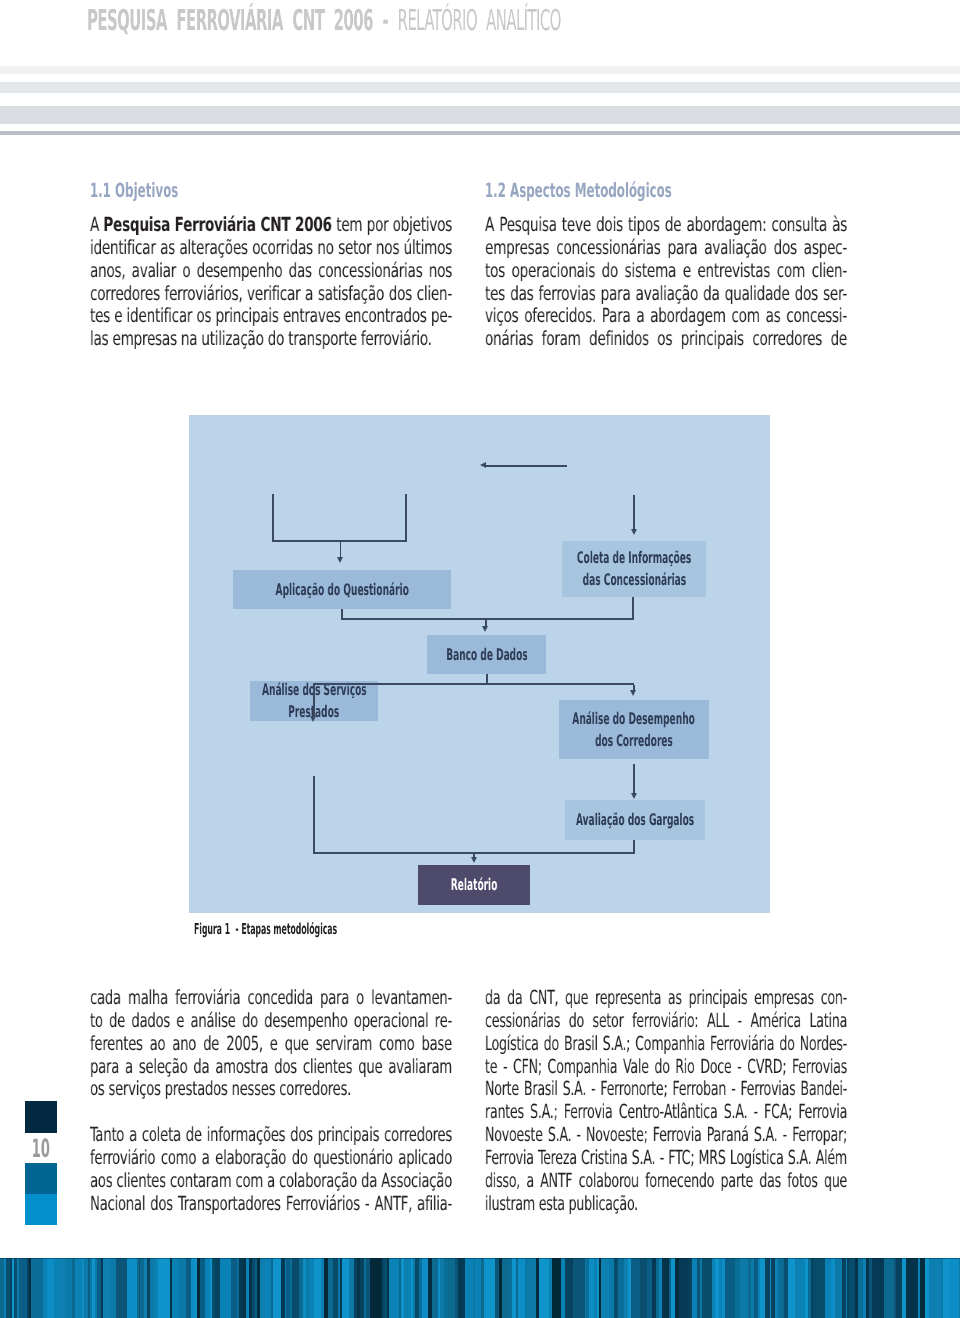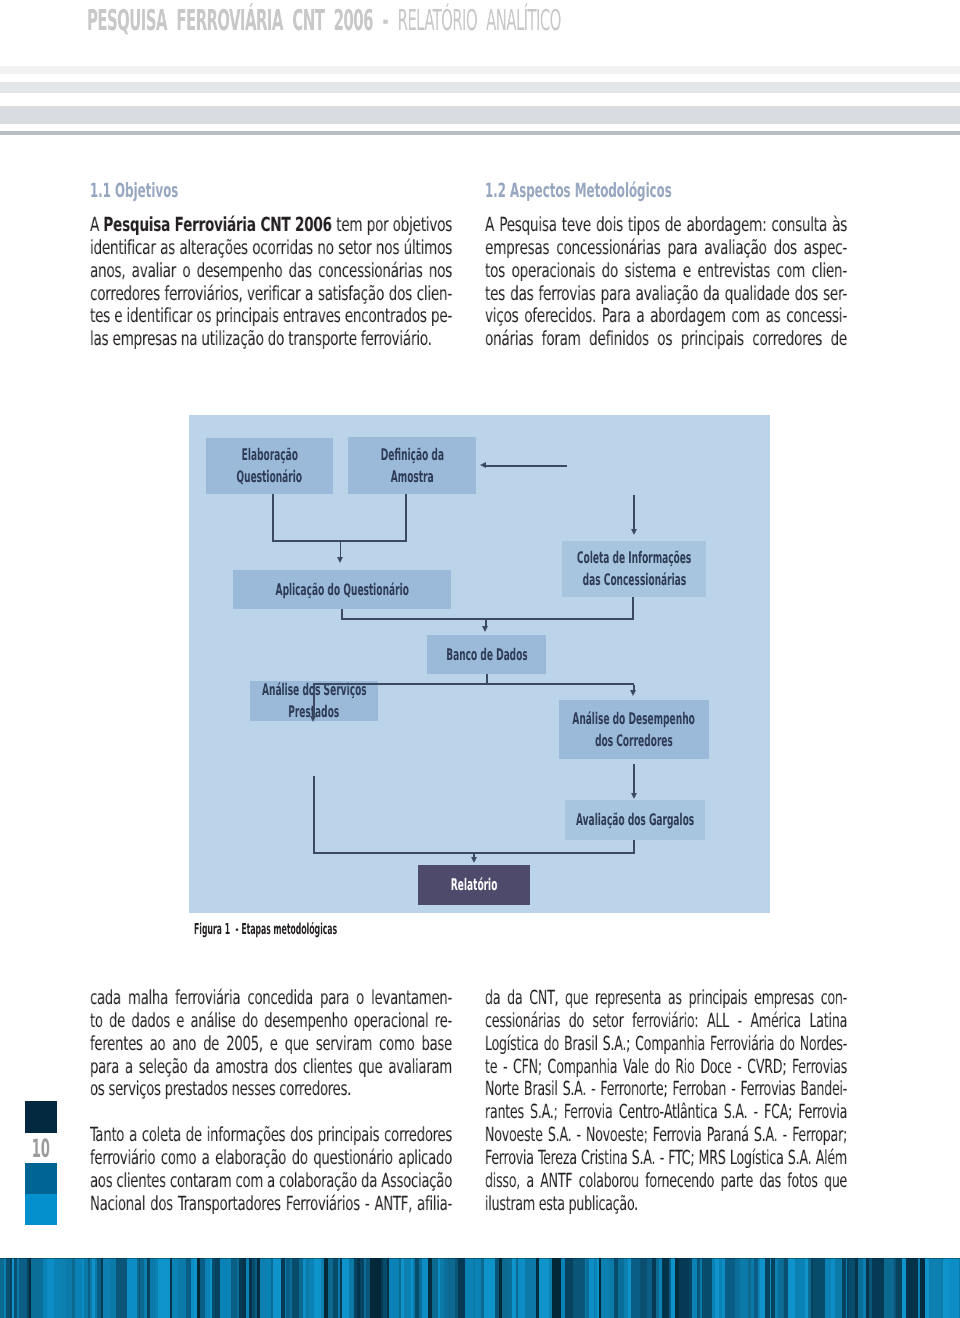--- a/index.html
+++ b/index.html
@@ -87,28 +87,20 @@
     <span class="ln">A Pesquisa teve dois tipos de abordagem: consulta às</span>
     <span class="ln">empresas concessionárias para avaliação dos aspec-</span>
     <span class="ln">tos operacionais do sistema e entrevistas com clien-</span>
     <span class="ln">tes das ferrovias para avaliação da qualidade dos ser-</span>
     <span class="ln">viços oferecidos. Para a abordagem com as concessi-</span>
     <span class="ln">onárias foram definidos os principais corredores de</span>
   </div>
 
   <div class="figbg" style="left: 189px; top: 415px; width: 581px; height: 498px; background: rgb(188, 212, 234);"></div>
 
-  <div class="fbox" style="left: 206px; top: 438px; width: 127px; height: 56px; background: rgb(155, 186, 218);">
-    <span>Elaboração</span>
-    <span>Questionário</span>
-  </div>
-  <div class="fbox" style="left: 348px; top: 437px; width: 128px; height: 57px; background: rgb(155, 186, 218);">
-    <span>Definição da</span>
-    <span>Amostra</span>
-  </div>
   <div class="fbox l" style="left: 562px; top: 541px; width: 144px; height: 56px; background: rgb(167, 197, 222);">
     <span>Coleta de Informações</span>
     <span>das Concessionárias</span>
   </div>
   <div class="fbox" style="left: 233px; top: 570px; width: 218px; height: 39px; background: rgb(155, 186, 218);">
     <span>Aplicação do Questionário</span>
   </div>
   <div class="fbox" style="left: 427px; top: 635px; width: 119px; height: 39px; background: rgb(155, 186, 218);">
     <span>Banco de Dados</span>
   </div>

